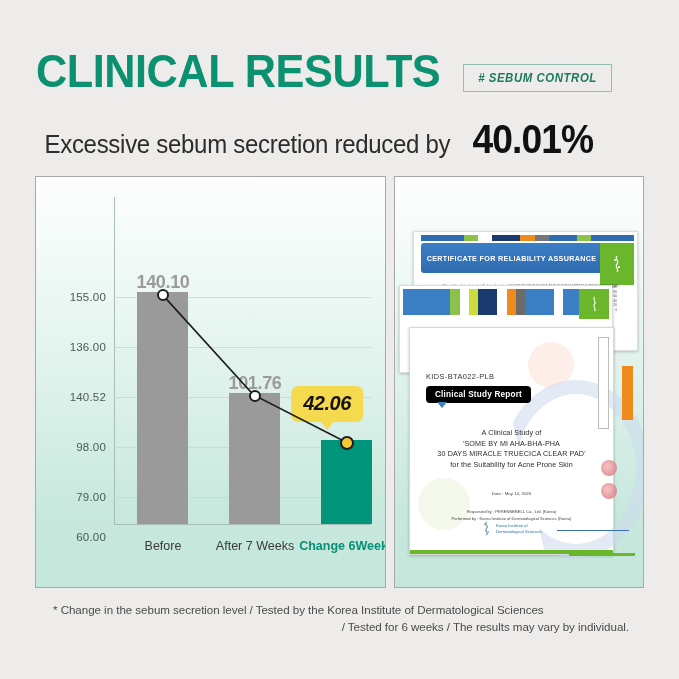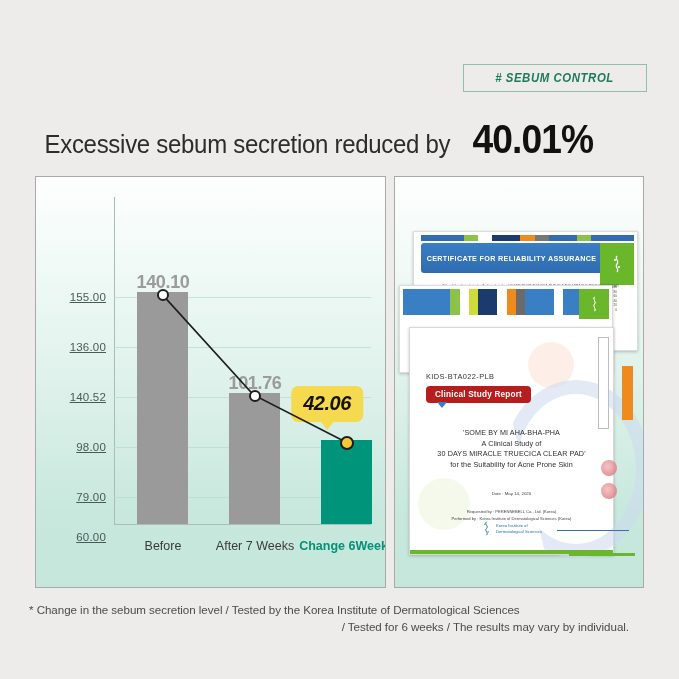--- a/index.html
+++ b/index.html
@@ -19,21 +19,21 @@
     font-size:47px;line-height:50px;
     font-weight:bold;
     letter-spacing:-0.5px;
     color:#0b9070;
     font-stretch:condensed;
     transform:scaleX(0.92);transform-origin:left center;
     white-space:nowrap;
   }
   .badge{
     position:absolute;left:463px;top:64px;
-    width:184px;height:28px;
+    width:149px;height:28px;
     border:1px solid #8fbfae;
     box-sizing:border-box;
     display:flex;align-items:center;justify-content:center;
   }
   .badge-text{
     font-size:12px;font-style:italic;font-weight:bold;
     color:#1d7a5e;letter-spacing:0.6px;
     transform:scaleX(0.95);
   }
   .subline{
@@ -64,21 +64,20 @@
 
   
   .chart{position:absolute;inset:0;}
   .ylabels{position:absolute;left:10px;top:0;width:60px;height:100%;}
   .ylab{
     position:absolute;right:0;
     font-size:11.5px;color:#4a5a58;
     letter-spacing:0.2px;
     transform:translateY(-50%);
     white-space:nowrap;
-    text-decoration:underline;
   }
   .plot{position:absolute;left:78px;top:20px;right:14px;bottom:62px;}
   .gridline{position:absolute;left:0;right:0;height:1px;background:#bcd9d1;opacity:.75;}
   .axis-v{position:absolute;left:0;top:0;bottom:0;width:1px;background:#a9bdb8;}
   .axis-h{position:absolute;left:0;right:0;bottom:0;height:1px;background:#a9bdb8;}
 
   .bar{position:absolute;bottom:1px;}
   .bar.gray{background:#9a9a9a;}
   .bar.teal{background:#00947a;}
 
@@ -165,21 +164,21 @@
     border:14px solid #ccd8ef;border-radius:50%;
     opacity:.55;
     clip-path:polygon(0 0,100% 0,100% 100%,30% 100%);
   }
   .doc-code{
     position:absolute;left:16px;top:44px;
     font-size:7.4px;letter-spacing:.4px;color:#333;
   }
   .doc-chip{
     position:absolute;left:16px;top:58px;
-    background:#b91c1c;color:#fff;border-radius:4px;
+    background:#000000;color:#fff;border-radius:4px;
     padding:4px 9px;font-size:8.2px;font-weight:bold;letter-spacing:.2px;
   }
   .doc-chip:after{
     content:"";position:absolute;left:11px;bottom:-5px;
     border-left:5px solid transparent;border-right:5px solid transparent;
     border-top:6px solid #3a7ec4;
   }
   .doc-title{
     position:absolute;left:8px;right:8px;top:100px;
     text-align:center;color:#2c2c2c;
@@ -206,28 +205,31 @@
     background:radial-gradient(circle at 40% 40%,#f4b8bb 0%,#e08a90 60%,#c96a72 100%);opacity:.85;}
   .blueline{position:absolute;right:14px;top:353px;width:72px;height:1px;background:#3a6fae;}
   .greenline{position:absolute;right:8px;top:376px;width:66px;height:3px;background:#6bb72c;}
 
   
   .footnote{
     position:absolute;left:29px;top:601px;width:600px;
     font-size:11.6px;line-height:17px;color:#4b4b4b;
     letter-spacing:-0.05px;
   }
-  .footnote div{white-space:nowrap;}
+  .footnote div{white-space:nowrap;margin-left:24px;}
   .fn2{padding-left:7px;text-align:right;}
 </style>
 </head>
 <body>
 
 <div class="page">
 
+  <div class="header">
+    <div class="title">CLINICAL RESULTS</div>
+  </div>
   <div class="badge">
     <span class="badge-text"># SEBUM CONTROL</span>
   </div>
   <div class="subline">
     <span class="sub-text">Excessive sebum secretion reduced by</span>
     <span class="sub-pct">40.01%</span>
   </div>
 
   <div class="panel panel-left">
     <div class="chart">
@@ -331,22 +333,22 @@
 
       <div class="doc doc-main">
         <div class="blob" style="left:118px;top:14px;width:46px;height:46px;background:#fbe0d2"></div>
         <div class="blob" style="left:8px;top:150px;width:52px;height:52px;background:#eaf3d8"></div>
         <div class="ribbon"></div>
 
         <div class="doc-code">KIDS-BTA022-PLB</div>
         <div class="doc-chip">Clinical Study Report</div>
 
         <div class="doc-title">
+          <div>A Clinical Study of</div>
           <div>'SOME BY MI AHA-BHA-PHA</div>
-          <div>A Clinical Study of</div>
           <div>30 DAYS MIRACLE TRUECICA CLEAR PAD'</div>
           <div>for the Suitability for Acne Prone Skin</div>
         </div>
 
         <div class="doc-date">Date : May 14, 2020</div>
         <div class="doc-meta">
           <div>Requested by : PERENNEBELL Co., Ltd. (Korea)</div>
           <div>Performed by : Korea Institute of Dermatological Sciences (Korea)</div>
         </div>
 

